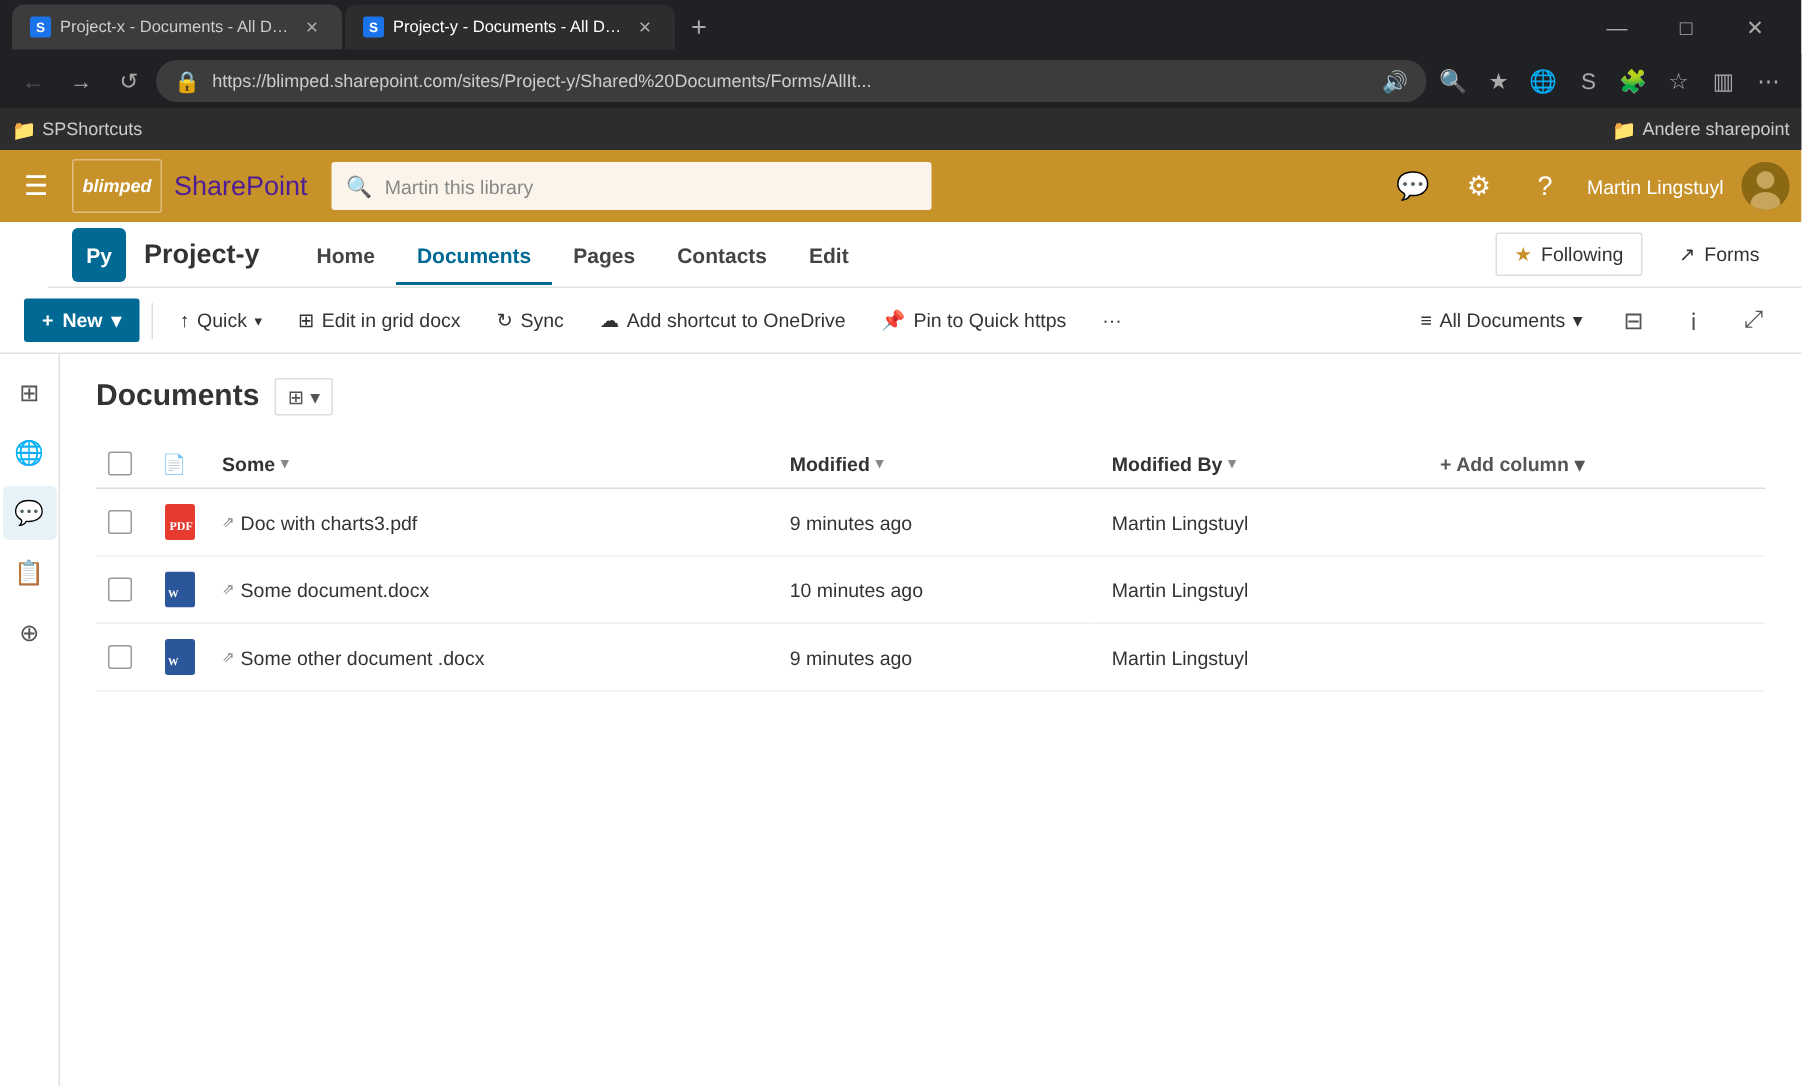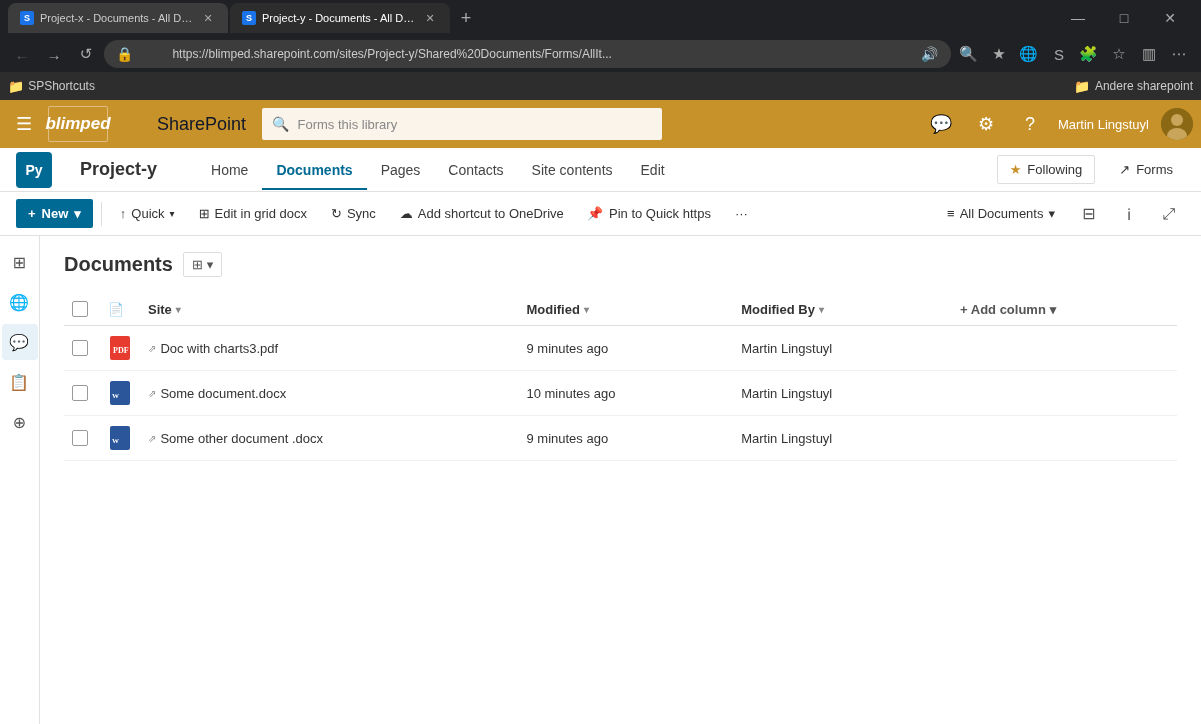--- a/index.html
+++ b/index.html
@@ -82,21 +82,21 @@
     .url-bar {
       flex: 1;
       height: 28px;
       background: #3c3c3c;
       border-radius: 14px;
       display: flex; align-items: center;
       padding: 0 12px;
       color: #ccc; font-size: 12px;
       gap: 8px;
     }
-    .url-text { flex: 1; font-size: 12px; margin-left: 31px; }
+    .url-text { flex: 1; font-size: 12px; }
     .url-icon { font-size: 14px; color: #aaa; }
     .toolbar-icons {
       display: flex; gap: 2px;
     }
     .tb-icon {
       width: 28px; height: 28px;
       display: flex; align-items: center; justify-content: center;
       color: #aaa; cursor: pointer; border-radius: 50%; font-size: 15px;
     }
 
@@ -137,27 +137,26 @@
       display: flex; align-items: center; justify-content: center;
       color: white; font-size: 18px; cursor: pointer;
     }
     .sp-logo {
       width: 60px; height: 36px;
       background: #c8922a;
       display: flex; align-items: center; justify-content: center;
       border: 1px solid rgba(255,255,255,0.4);
       border-radius: 2px;
     }
-    .sp-logo-text { color: white; font-size: 17px; font-style: italic; font-weight: bold; }
+    .sp-logo-text { color: white; font-size: 12px; font-style: italic; font-weight: bold; }
     .sp-brand {
-      color: #0f172a;
+      color: #4c1d95;
       font-size: 18px;
       font-weight: 400;
       margin-right: 8px;
-      margin-left: 41px;
     }
     .sp-search {
       flex: 1;
       max-width: 400px;
       height: 32px;
       background: rgba(255,255,255,0.9);
       border-radius: 2px;
       display: flex;
       align-items: center;
       padding: 0 10px;
@@ -185,21 +184,22 @@
     }
 
     
     .sp-sitenav {
       display: flex;
       align-items: center;
       height: 44px;
       padding: 12px 16px;
       border-bottom: 1px solid #e1e1e1;
       background: #fff;
-      gap: 20px;
+      gap: 4px;
+      margin-left: 32px;
     }
     .sp-site-logo {
       width: 36px; height: 36px;
       background: #006994;
       border-radius: 4px;
       display: flex; align-items: center; justify-content: center;
       color: white; font-size: 14px; font-weight: bold; margin-right: 8px;
     }
     .sp-site-title {
       font-size: 18px;
@@ -210,20 +210,21 @@
     .sp-nav-items {
       display: flex; gap: 0;
     }
     .sp-nav-item {
       padding: 12px 14px;
       font-size: 14px;
       color: #444;
       cursor: pointer;
       text-decoration: none;
       position: relative;
+      font-weight: bold;
     }
     .sp-nav-item.active {
       color: #006994;
       font-weight: 600;
     }
     .sp-nav-item.active::after {
       content: '';
       position: absolute;
       bottom: 0; left: 0; right: 0;
       height: 2px;
@@ -475,21 +476,21 @@
 <div class="sp-app">
 
   <div class="sp-topbar">
     <div class="sp-hamburger">☰</div>
     <div class="sp-logo">
       <span class="sp-logo-text">blimped</span>
     </div>
     <span class="sp-brand">SharePoint</span>
     <div class="sp-search">
       <span class="sp-search-icon">🔍</span>
-      <span>Forms this library</span>
+      <span>Martin this library</span>
     </div>
     <div class="sp-topbar-right">
       <div class="sp-top-icon">💬</div>
       <div class="sp-top-icon">⚙</div>
       <div class="sp-top-icon">?</div>
       <span class="sp-username">Martin Lingstuyl</span>
       <div class="sp-avatar">
         <svg width="32" height="32" viewBox="0 0 32 32">
           <circle cx="16" cy="16" r="16" fill="#8B6914"></circle>
           <circle cx="16" cy="12" r="6" fill="#c8a55a"></circle>
@@ -502,21 +503,20 @@
   <div class="sp-sitenav">
     <div class="sp-site-logo">
       <span>Py</span>
     </div>
     <span class="sp-site-title">Project-y</span>
     <div class="sp-nav-items">
       <a class="sp-nav-item">Home</a>
       <a class="sp-nav-item active">Documents</a>
       <a class="sp-nav-item">Pages</a>
       <a class="sp-nav-item">Contacts</a>
-      <a class="sp-nav-item">Site contents</a>
       <a class="sp-nav-item">Edit</a>
     </div>
     <div class="sp-nav-right">
       <button class="sp-following-btn">
         <span class="star-icon">★</span>
         <span>Following</span>
       </button>
       <div class="sp-share-btn">
         <span>↗</span>
         <span>Forms</span>
@@ -597,21 +597,21 @@
         <thead>
           <tr>
             <th class="th-check">
               <div class="checkbox-cell"></div>
             </th>
             <th class="th-icon">
               <span>📄</span>
             </th>
             <th>
               <div class="col-header-sort">
-                <span>Site</span>
+                <span>Some</span>
                 <span class="sort-arrow">▾</span>
               </div>
             </th>
             <th>
               <div class="col-header-sort">
                 <span>Modified</span>
                 <span class="sort-arrow">▾</span>
               </div>
             </th>
             <th>

